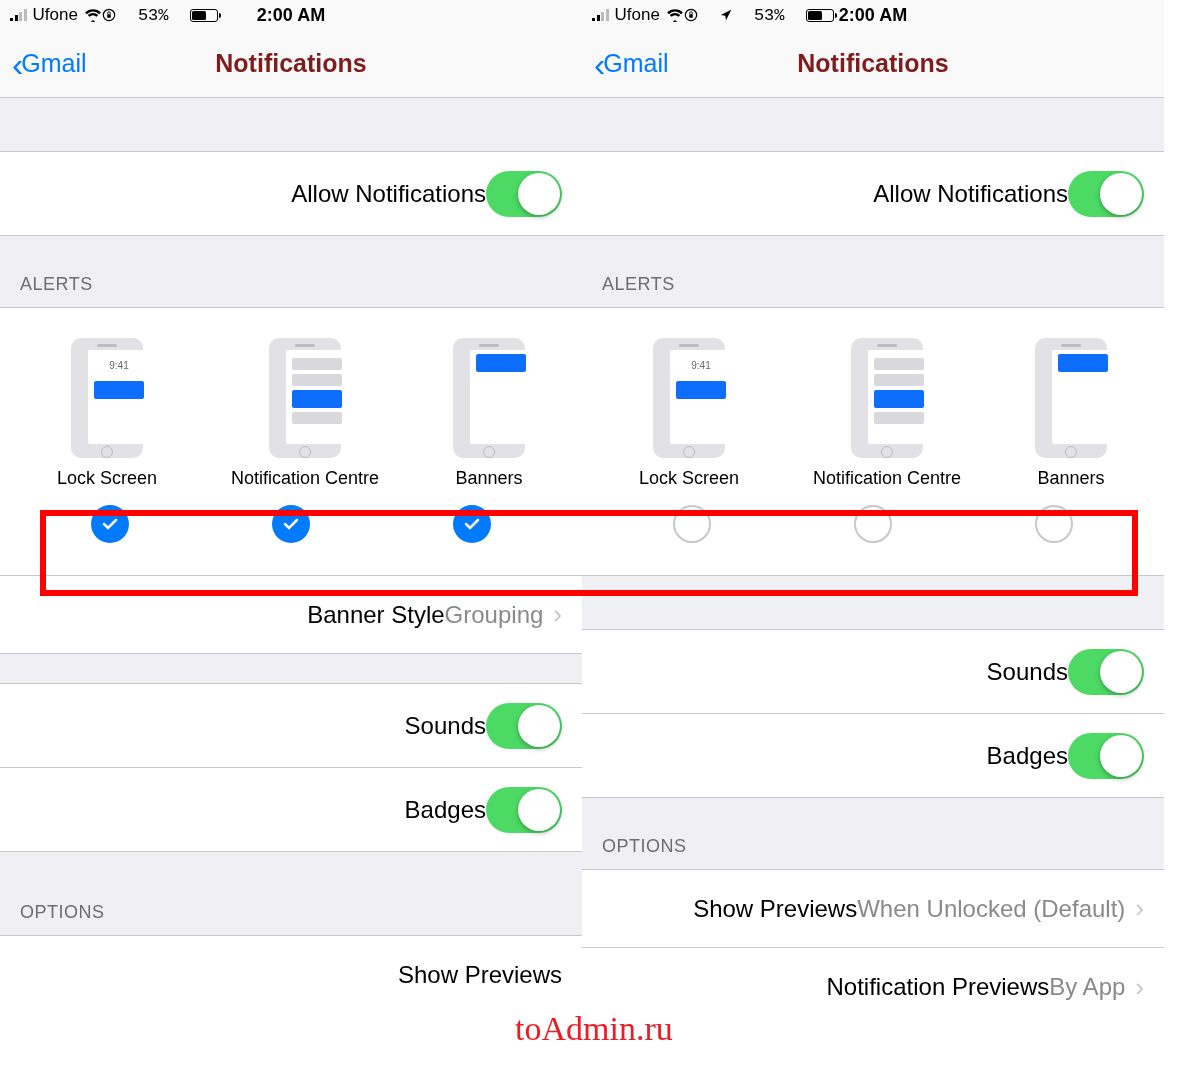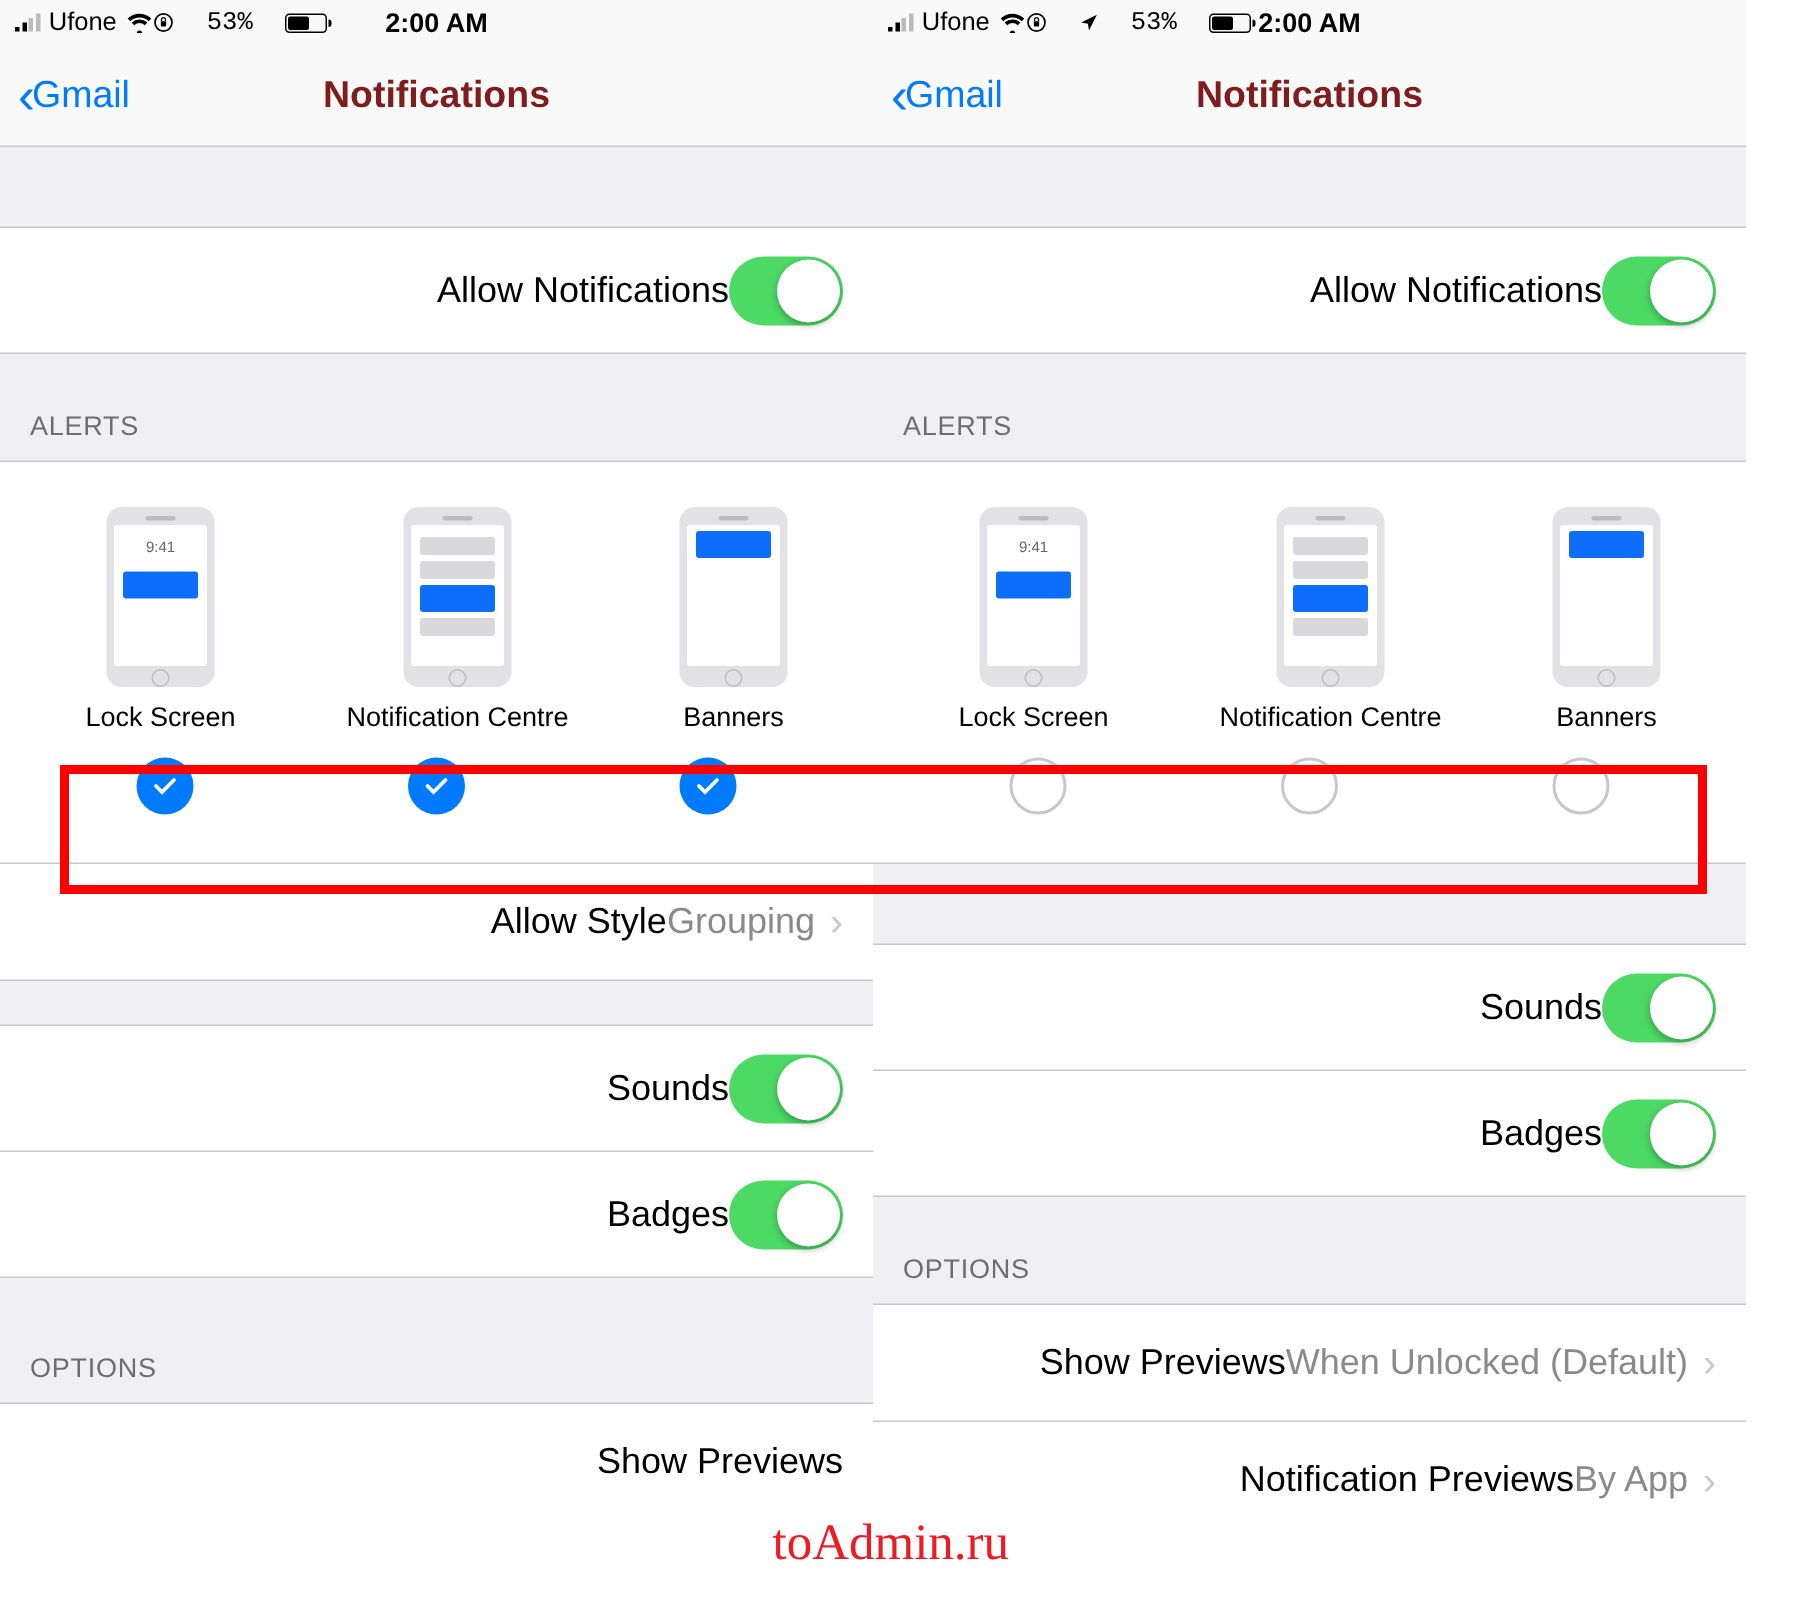--- a/index.html
+++ b/index.html
@@ -83,21 +83,21 @@
 
 
 .alerts-block { background:#fff; padding: 30px 0 20px 0; border-bottom:1px solid #c8c7cc; }
 .alert-icons { display:flex; justify-content:space-around; padding: 0 20px; }
 .alert-col { display:flex; flex-direction:column; align-items:center; gap:10px; }
 .phone-mock {
   width: 72px; height: 120px; background:#e1e1e6;
   border-radius: 10px; position:relative; padding:5px;
 }
 .phone-mock .speaker { width:20px; height:3px; background:#bcbcc1; border-radius:2px; margin:1px auto 3px auto; }
-.phone-mock .screen { width:100%; height:94px; background:#fff; border-radius:2px; padding:4px; }
+.phone-mock .screen { width:100%; height:94px; background:#fff; border-radius:2px; padding:4px;margin-left:12px; }
 .phone-mock .home { width:12px; height:12px; border:1.5px solid #bcbcc1; border-radius:50%; margin:2px auto 0 auto; }
 .phone-mock .screen .time-sm { font-size:10px; color:#666; text-align:center; margin-top:6px; }
 .phone-mock .screen .bar { height:12px; border-radius:2px; margin:4px 2px; }
 .phone-mock .screen .bar.blue { background:#0d6efd; }
 .phone-mock .screen .bar.grey { background:#d8d8dd; }
 .phone-mock .screen .bar.tall { height:18px; }
 .alert-label { font-size:18px; color:#000; text-align:center; }
 
 
 .checks-row {
@@ -232,21 +232,21 @@
           </span>
         <span class="check-circle on">
             <svg viewBox="0 0 20 20">
               <path d="M4 10 l4 4 l8 -8" stroke="#fff" stroke-width="2.5" fill="none" stroke-linecap="round"></path>
             </svg>
           </span>
       </div>
     </div>
 
     <div class="cell short">
-      <span class="cell-label">Allow Style</span>
+      <span class="cell-label">Banner Style</span>
       <span class="cell-value">
         <span>Grouping</span>
         <span class="chevron-right">›</span>
       </span>
     </div>
 
     <div style="height:30px; background:#efeff4; border-bottom:1px solid #c8c7cc;"></div>
 
     <div class="cell">
       <span class="cell-label">Sounds</span>

